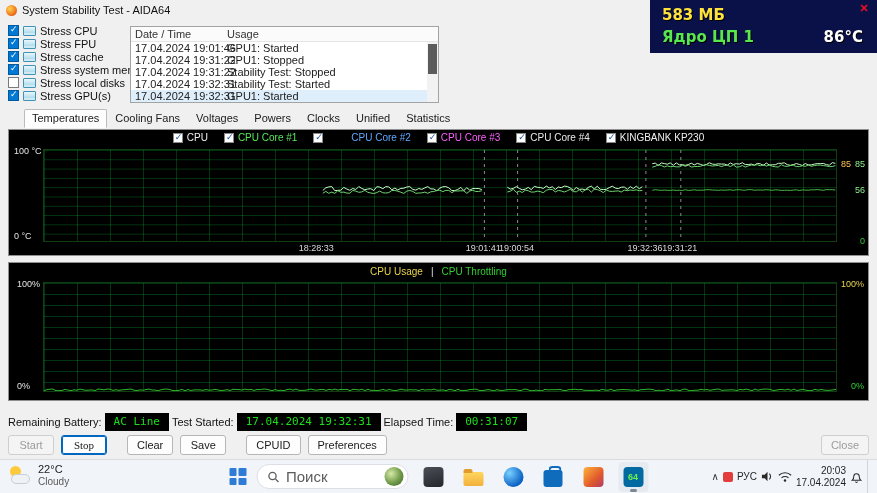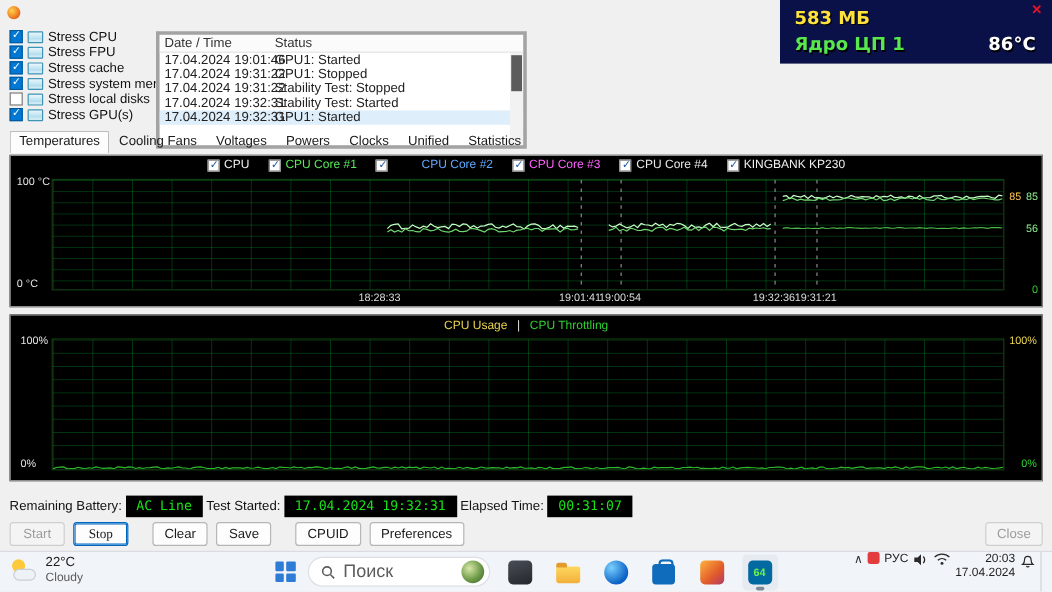--- a/index.html
+++ b/index.html
@@ -23,31 +23,31 @@
   
   .stress-panel{position:absolute;left:8px;top:24px;}
   .stress-row{display:flex;align-items:center;gap:4px;height:13px;font-size:11px;color:#111;}
   .checkbox{width:11px;height:11px;border:1px solid #7a7a7a;background:#fff;position:relative;flex:none;}
   .checkbox.checked{background:#0078d4;border-color:#005a9e;}
   .checkbox.checked::after{content:"✓";position:absolute;left:1px;top:-2px;color:#fff;font-size:9px;}
   .dev-icon{width:13px;height:10px;border:1px solid #3f93b5;border-radius:1px;flex:none;
     background:linear-gradient(180deg,#eaf7fc,#9bd2e6);box-shadow:inset 0 -2px 0 #cfeaf4;}
 
   
-  .log{position:absolute;left:130px;top:26px;width:309px;height:98px;background:#fff;
-    border:3px solid #a3a3a3;font-size:11px;color:#222;overflow:hidden;}
+  .log{position:absolute;left:130px;top:26px;width:309px;height:77px;background:#fff;
+    border:1px solid #a3a3a3;font-size:11px;color:#222;overflow:hidden;}
   .log-header{display:flex;height:15px;line-height:14px;background:#fbfbfb;border-bottom:1px solid #e4e4e4;color:#333;}
   .log-header span:first-child,.log-row span:first-child{width:96px;padding-left:4px;flex:none;}
   .log-row{display:flex;height:12px;line-height:12px;white-space:nowrap;}
   .log-row.selected{background:#dfeefb;}
   .log-scroll{position:absolute;right:0;top:15px;bottom:0;width:11px;background:#f2f2f2;}
   .log-thumb{position:absolute;left:1px;top:2px;width:9px;height:30px;background:#5c5c5c;}
 
   
-  .tabs{position:absolute;left:8px;top:110px;height:18px;display:flex;align-items:flex-end;font-size:11px;}
+  .tabs{position:absolute;left:24px;top:110px;height:18px;display:flex;align-items:flex-end;font-size:11px;}
   .tab{padding:2px 7px 3px;color:#1a1a1a;border:1px solid transparent;cursor:default;}
   .tab.active{background:#fdfdfd;border-color:#bcbcbc;border-bottom-color:#fdfdfd;border-radius:2px 2px 0 0;}
 
   
   .chart-panel{position:absolute;left:8px;width:861px;background:#000;border:1px solid #8f8f8f;}
   #tempPanel{top:129px;height:127px;}
   #usagePanel{top:262px;height:139px;}
   .legend{position:absolute;top:2px;left:0;right:0;display:flex;justify-content:center;gap:16px;
     align-items:center;font-size:10px;}
   .legend-item{display:flex;align-items:center;gap:4px;}
@@ -109,33 +109,34 @@
     border-radius:2px 2px 0 0;background:#e39b2d;}
   .ic-edge{width:20px;height:20px;border-radius:50%;
     background:radial-gradient(circle at 30% 30%,#7ad0ff,#0b62c4 70%);}
   .ic-store{position:relative;width:19px;height:17px;margin-top:3px;border-radius:3px;background:#0f6cbd;}
   .ic-store::before{content:"";position:absolute;top:-4px;left:5px;width:9px;height:5px;
     border:2px solid #0f6cbd;border-bottom:none;border-radius:4px 4px 0 0;}
   .ic-photos{width:20px;height:20px;border-radius:4px;
     background:linear-gradient(135deg,#ffb23c,#e05a2b 60%,#b03a6a);}
   .ic-aida{width:20px;height:20px;border-radius:4px;background:#0369a1;color:#6ef04a;
     font-size:9px;font-weight:bold;display:flex;align-items:center;justify-content:center;}
-  .tray{position:absolute;right:6px;top:0;bottom:0;display:flex;gap:4px;
+  .tray{position:absolute;right:6px;top:0;bottom:0;display:flex;align-items:center;gap:4px;
     font-size:10px;color:#1f1f1f;}
   .chevron::before{content:"∧";font-size:10px;color:#333;}
   .tray-red{width:10px;height:10px;border-radius:2px;background:#e23c3c;}
   .tray svg{display:block;}
   .clock{text-align:right;font-size:10px;line-height:12px;color:#1f1f1f;}
   .show-desktop{width:4px;height:100%;border-left:1px solid #d0d4d8;}
 </style>
 </head>
 <body>
 
 <div class="titlebar">
   <span class="app-icon"></span>
+  <span>System Stability Test - AIDA64</span>
 </div>
 <div class="close-btn">✕</div>
 
 <div class="osd" id="osd">
     <div class="osd-line">
       <span style="color: rgb(255, 226, 60);">583 МБ</span>
     </div>
     <div class="osd-line">
       <span style="color: rgb(88, 232, 77);">Ядро ЦП 1</span>
       <span style="color: rgb(255, 255, 255);">86°C</span>
@@ -171,21 +172,21 @@
     <div class="stress-row">
       <span class="checkbox checked"></span>
       <span class="dev-icon"></span>
       <span>Stress GPU(s)</span>
     </div>
   </div>
 
 <div class="log">
   <div class="log-header">
     <span>Date / Time</span>
-    <span>Status</span>
+    <span>Usage</span>
   </div>
   <div id="logRows">
       <div class="log-row">
         <span>17.04.2024 19:01:46</span>
         <span>GPU1: Started</span>
       </div>
       <div class="log-row">
         <span>17.04.2024 19:31:22</span>
         <span>GPU1: Stopped</span>
       </div>

